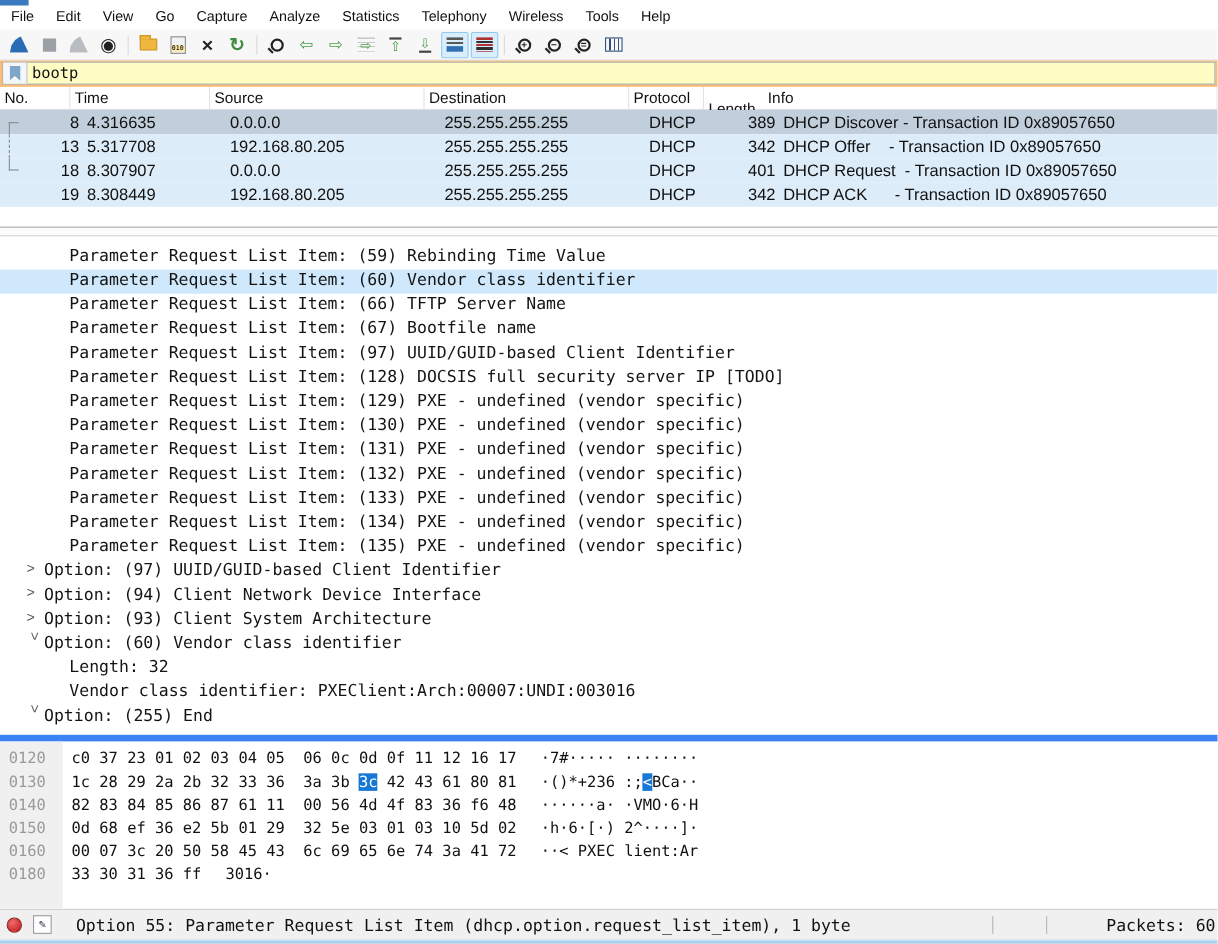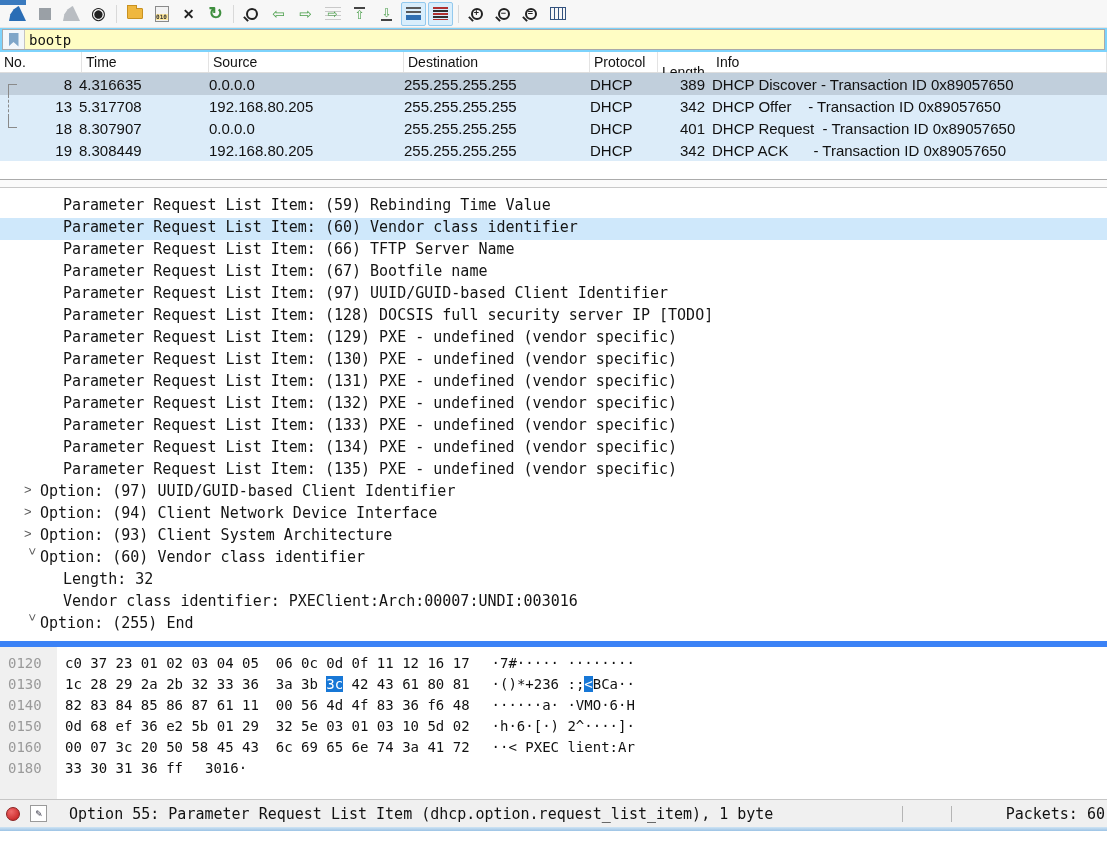--- a/index.html
+++ b/index.html
@@ -43,21 +43,21 @@
        background:repeating-linear-gradient(to bottom, #5a5a5a 0 2px, transparent 2px 4px);
        background-size:15px 8px; background-repeat:no-repeat; }
   .scrolllines::after { content:""; position:absolute; left:0; right:0; bottom:0; height:5px; background:#2f6fb2; }
   .colorlines { width:15px; height:13px; display:inline-block;
        background:linear-gradient(to bottom,#b03030 0 2px,transparent 2px 3px,#303030 3px 5px,transparent 5px 6px,
                   #b03030 6px 8px,transparent 8px 9px,#303030 9px 11px,transparent 11px 12px,#b03030 12px 13px); }
   .cols { width:16px; height:13px; display:inline-block; border:1px solid #33527e;
        background:repeating-linear-gradient(to right, transparent 0 3px, #33527e 3px 4px); }
 
   
-  .filterbar { height:24px; background:#7dd3fc; padding:1px 2px 2px 2px; }
+  .filterbar { height:24px; background:#fdba74; padding:1px 2px 2px 2px; }
   .filter-field { height:21px; background:var(--filterbg,#fffdc4); border:1px solid #a9a9a9; display:flex; align-items:stretch; }
   .bookmark-btn { width:22px; background:#f3f7fb; border-right:1px solid #c4c4c4; display:flex; align-items:center; justify-content:center; }
   .bookmark { width:10px; height:14px; background:#7fa6c9; display:inline-block;
        clip-path:polygon(0 0,100% 0,100% 100%,50% 68%,0 100%); }
   .filter-input { flex:1; border:none; background:transparent; outline:none;
        font-family:"DejaVu Sans Mono",monospace; font-size:14px; color:#111; padding:0 4px; }
   .pl-header { height:21px; display:flex; background:#fff; border-bottom:1px solid #ddd; font-size:14px; color:#111; }
   .pl-header .hcell { border-right:1px solid #e3e3e3; display:flex; align-items:center; padding-left:4px; white-space:pre; }
   .plrows { height:88px; }
   .prow { height:22px; display:flex; font-size:15px; color:#111; position:relative; }
@@ -104,20 +104,33 @@
   .status-packets { white-space:pre; padding-left:8px; }
 
   .bottom-strip { height:4px; background:linear-gradient(to bottom,#cfe4f4,#9cc3e5); }
 </style>
 </head>
 <body>
 
 <div class="app">
   <div class="title-frag"></div>
 
+  <div class="menubar" id="menubar">
+      <span class="menu-item">File</span>
+      <span class="menu-item">Edit</span>
+      <span class="menu-item">View</span>
+      <span class="menu-item">Go</span>
+      <span class="menu-item">Capture</span>
+      <span class="menu-item">Analyze</span>
+      <span class="menu-item">Statistics</span>
+      <span class="menu-item">Telephony</span>
+      <span class="menu-item">Wireless</span>
+      <span class="menu-item">Tools</span>
+      <span class="menu-item">Help</span>
+    </div>
 
   <div class="toolbar" id="toolbar">
       <div class="tbtn">
         <i class="fin" style="background:#2a6db5"></i>
       </div>
       <div class="tbtn">
         <i class="sq"></i>
       </div>
       <div class="tbtn">
         <i class="fin" style="background:#b9bdc2"></i>
@@ -195,21 +208,21 @@
   <div class="filterbar">
     <div class="filter-field">
       <span class="bookmark-btn">
         <span class="bookmark"></span>
       </span>
       <input class="filter-input" value="bootp" style="">
     </div>
   </div>
 
   <div class="pl-header" id="plheader">
-      <div class="hcell" style="width: 82px;">No.</div>
+      <div class="hcell" style="width: 64px;">No.</div>
       <div class="hcell" style="width: 127px;">Time</div>
       <div class="hcell" style="width: 195px;">Source</div>
       <div class="hcell" style="width: 186px;">Destination</div>
       <div class="hcell" style="width: 68px;">Protocol</div>
       <div class="hcell" style="width: 54px; margin-top: 20px;">Length</div>
       <div class="hcell" style="width: auto; flex: 1 1 0%;">Info</div>
     </div>
   <div class="plrows" id="plrows">
       <div class="prow sel">
         <span class="bracket start"></span>

